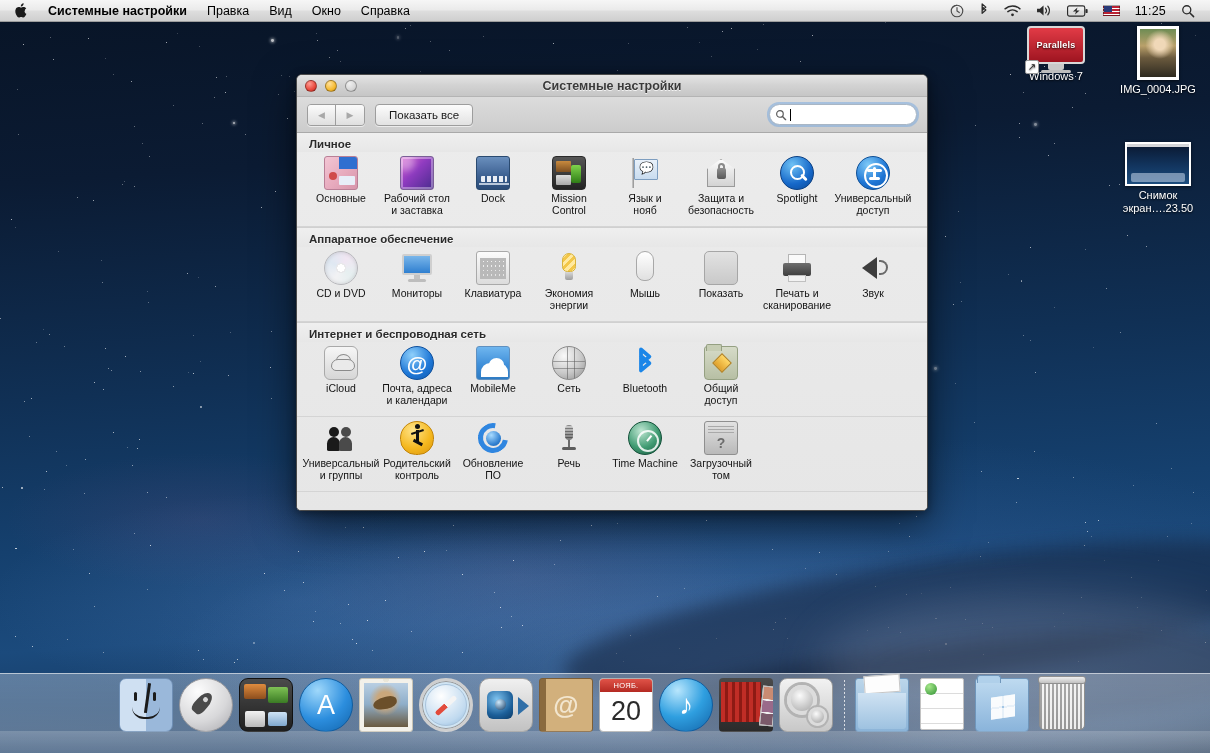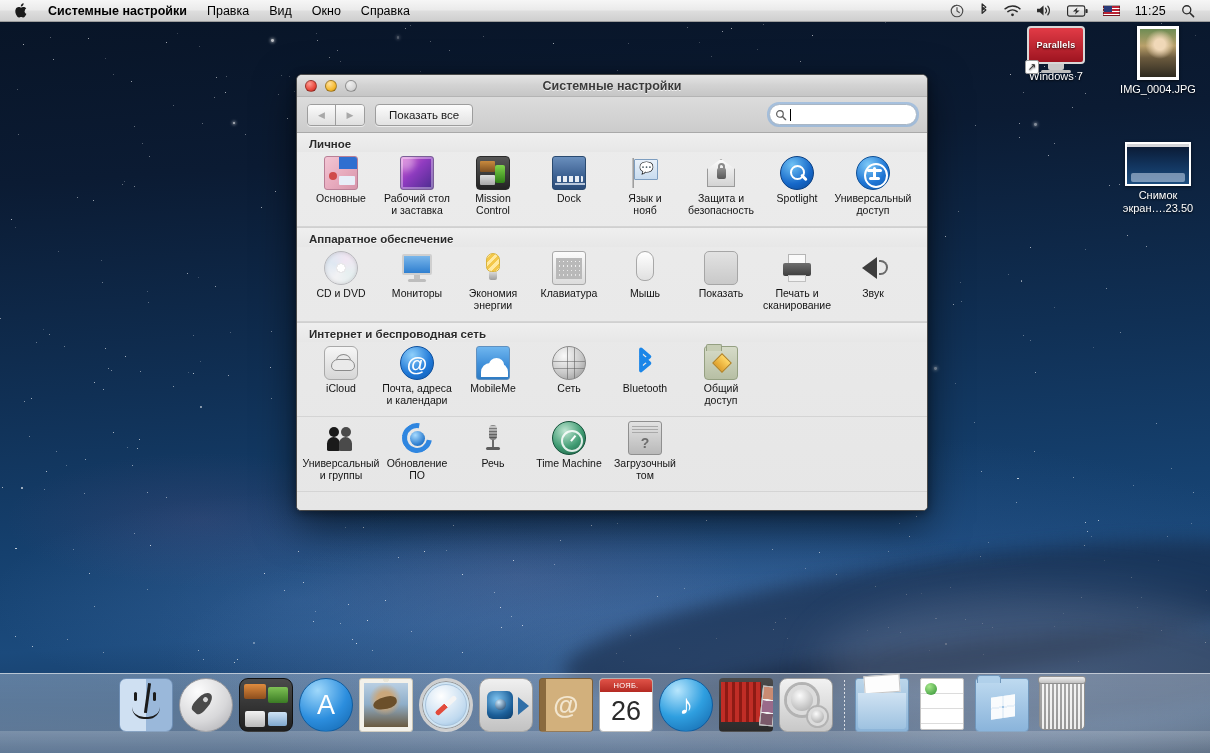--- a/index.html
+++ b/index.html
@@ -1425,30 +1425,30 @@
         <div class="pref-label">Основные</div>
       </div>
 
       <div class="pref-item">
         <div class="pref-icon ic ic-desktop"></div>
         <div class="pref-label">Рабочий стол</div>
         <div class="pref-label">и заставка</div>
       </div>
 
       <div class="pref-item">
+        <div class="pref-icon ic ic-dock"></div>
+        <div class="pref-label">Dock</div>
+      </div>
+
+      <div class="pref-item">
         <div class="pref-icon ic ic-mission">
             <span class="mc-green"></span>
           </div>
         <div class="pref-label">Mission</div>
         <div class="pref-label">Control</div>
-      </div>
-
-      <div class="pref-item">
-        <div class="pref-icon ic ic-dock"></div>
-        <div class="pref-label">Dock</div>
       </div>
 
       <div class="pref-item">
         <div class="pref-icon ic ic-lang">
           <span class="pole"></span>
             <span class="flag"></span>
         </div>
         <div class="pref-label">Язык и</div>
         <div class="pref-label">нояб</div>
       </div>
@@ -1488,31 +1488,31 @@
       <div class="pref-item">
         <div class="pref-icon ic ic-monitor">
           <span class="m-screen"></span>
             <span class="m-stand"></span>
             <span class="m-base"></span>
         </div>
         <div class="pref-label">Мониторы</div>
       </div>
 
       <div class="pref-item">
+        <div class="pref-icon ic ic-key"></div>
+        <div class="pref-label">Клавиатура</div>
+      </div>
+
+      <div class="pref-item">
         <div class="pref-icon ic ic-energy">
           <span class="bulb"></span>
             <span class="base"></span>
         </div>
         <div class="pref-label">Экономия</div>
         <div class="pref-label">энергии</div>
-      </div>
-
-      <div class="pref-item">
-        <div class="pref-icon ic ic-key"></div>
-        <div class="pref-label">Клавиатура</div>
       </div>
 
       <div class="pref-item">
         <div class="pref-icon ic">
             <span class="ic-mouse" style="display:block;position:absolute;"></span>
           </div>
         <div class="pref-label">Мышь</div>
       </div>
 
       <div class="pref-item">
@@ -1587,20 +1587,28 @@
         <div class="pref-icon ic ic-users">
           <span class="p1"></span>
             <span class="p2"></span>
             <span class="h1"></span>
             <span class="h2"></span>
         </div>
         <div class="pref-label">Универсальный</div>
         <div class="pref-label">и группы</div>
       </div>
 
+      <div class="pref-item">
+        <div class="pref-icon ic ic-parental">
+          <span class="fig"></span>
+            <span class="leg"></span>
+        </div>
+        <div class="pref-label">Родительский</div>
+        <div class="pref-label">контроль</div>
+      </div>
 
 
       <div class="pref-item">
         <div class="pref-icon ic ic-update">
           <span class="ring"></span>
             <span class="globe"></span>
         </div>
         <div class="pref-label">Обновление</div>
         <div class="pref-label">ПО</div>
       </div>
@@ -1690,21 +1698,21 @@
 
   <div class="dock-item">
     <span class="d-ico d-addressbook">
       <span>@</span>
     </span>
   </div>
 
   <div class="dock-item">
     <span class="d-ico d-ical">
       <span class="top">нояб.</span>
-      <span class="day">26</span>
+      <span class="day">20</span>
     </span>
   </div>
 
   <div class="dock-item">
     <span class="d-ico d-itunes">
       <span>♪</span>
     </span>
   </div>
 
   <div class="dock-item">

